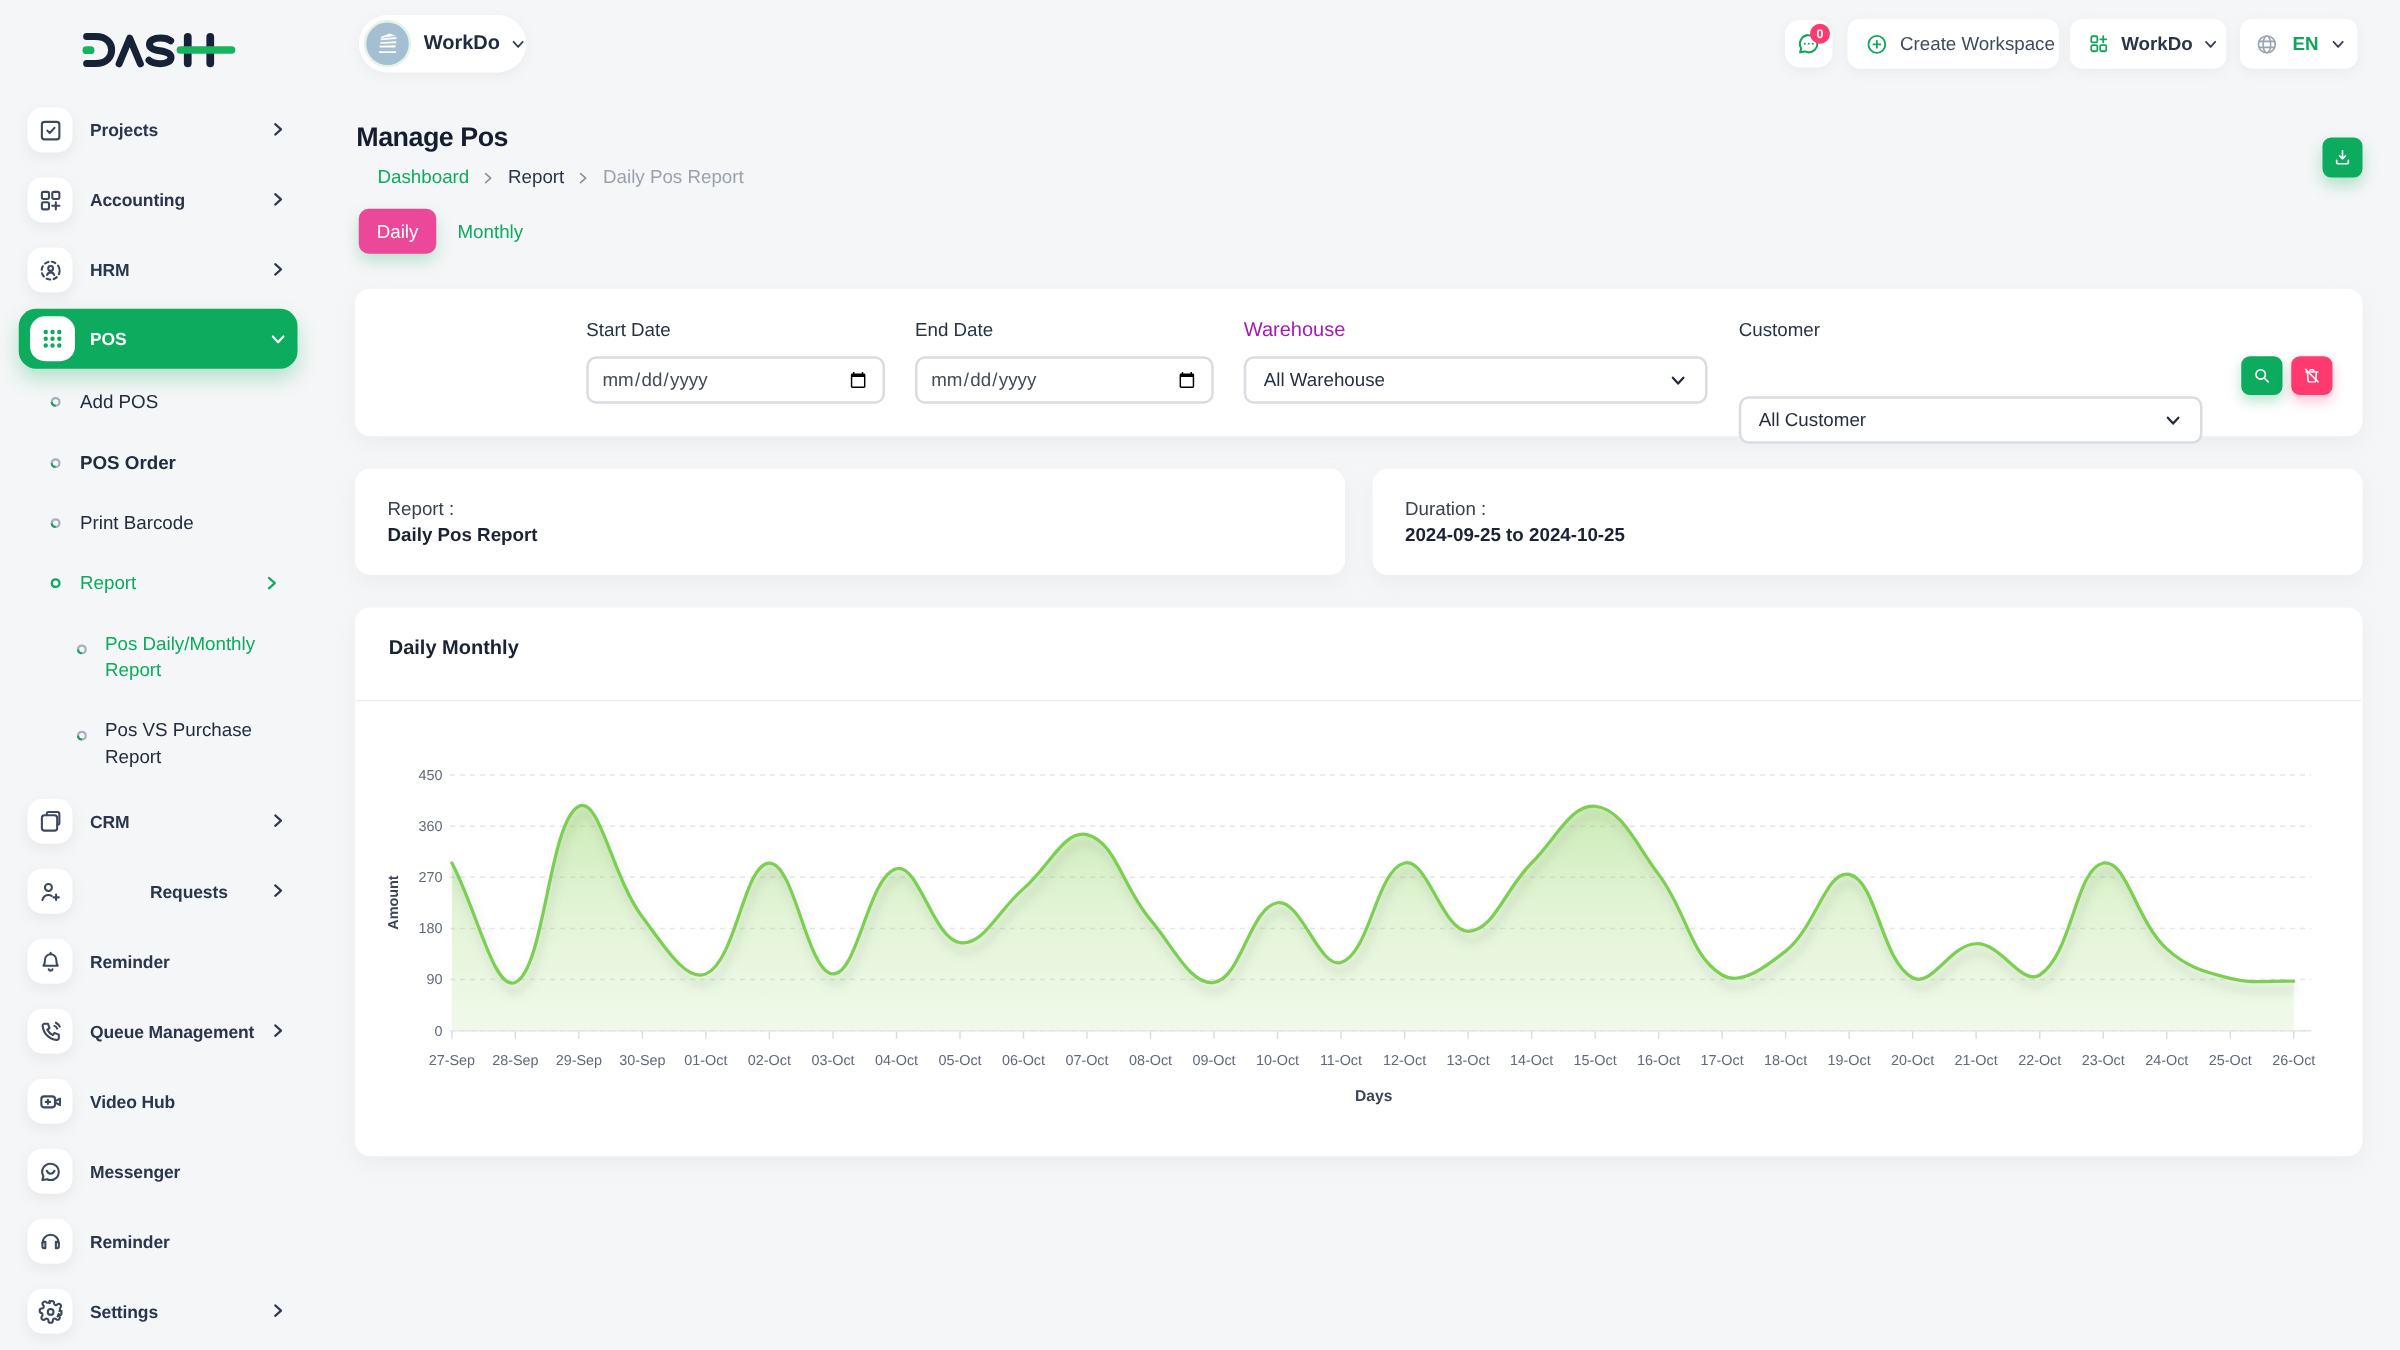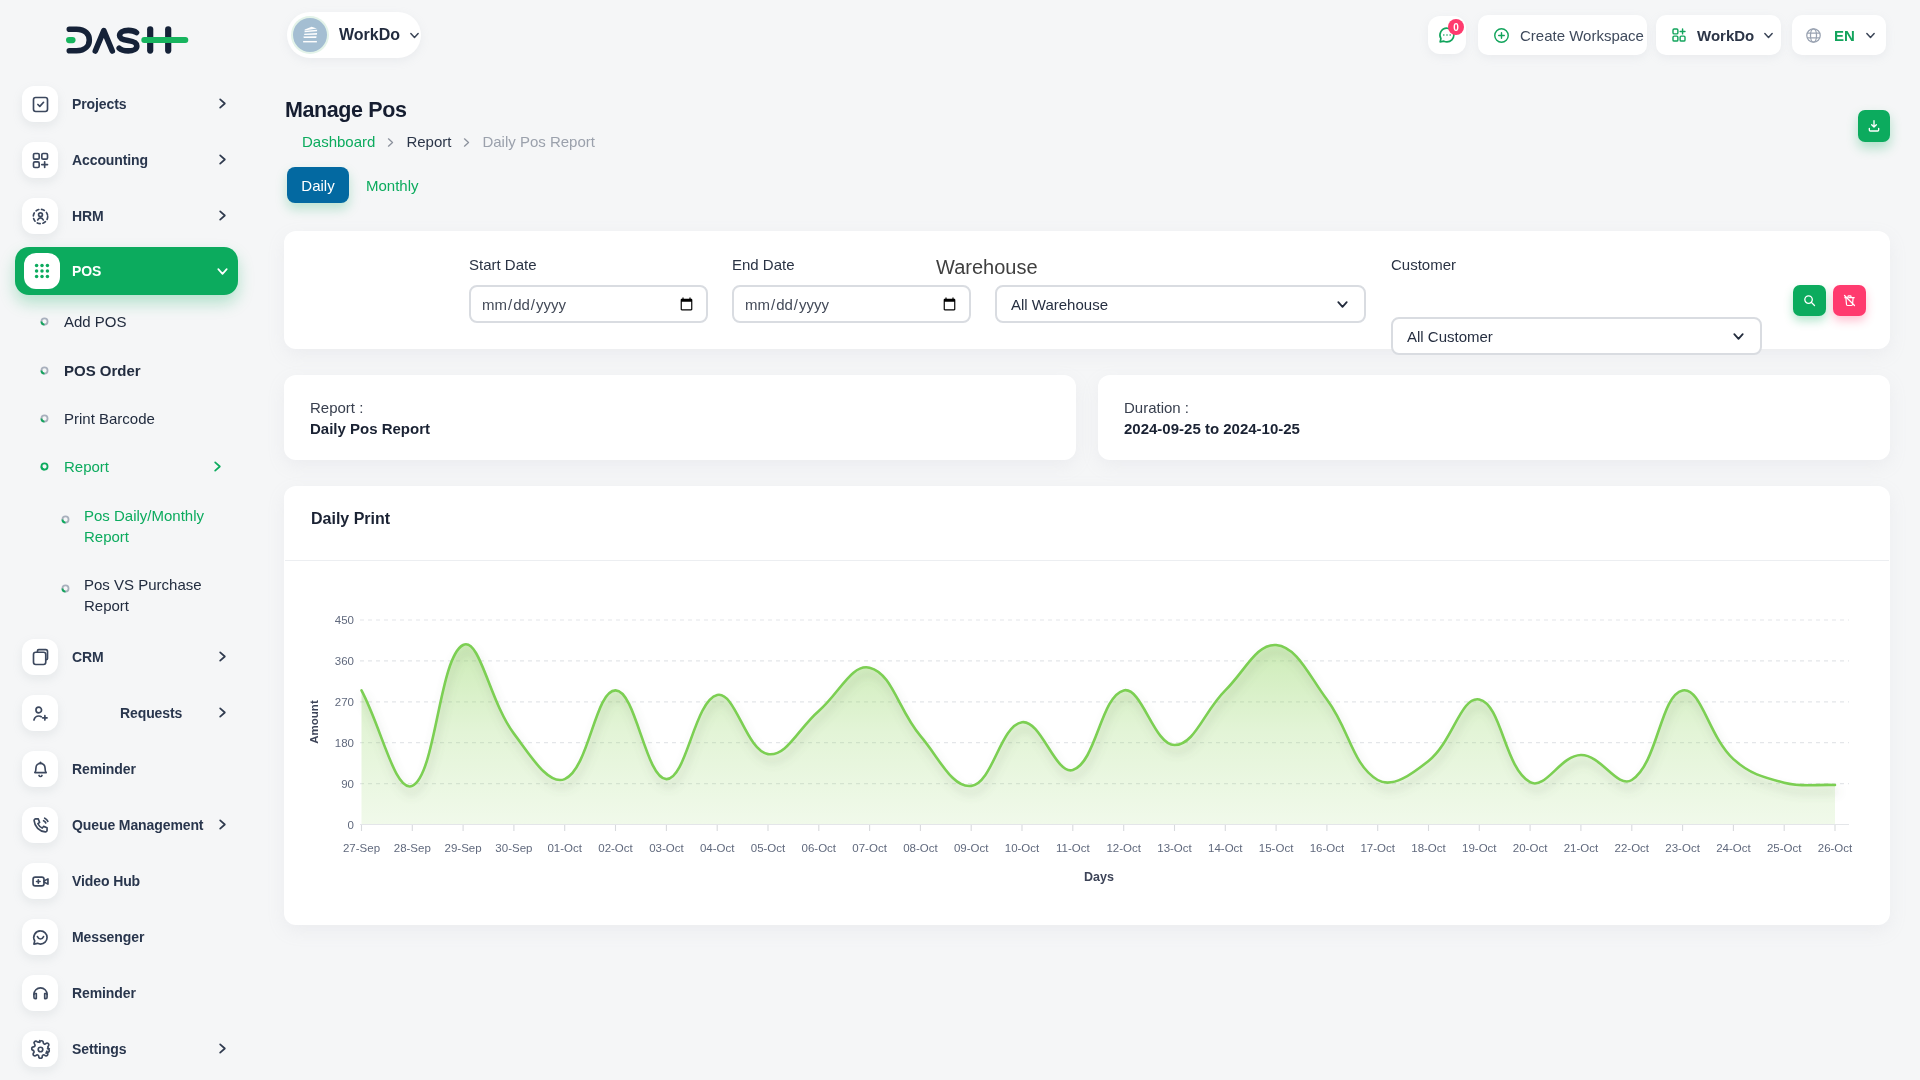--- a/index.html
+++ b/index.html
@@ -275,36 +275,36 @@
   <svg style="margin:1px 9px 0 9px;" width="13" height="13" viewBox="0 0 16 16" fill="none" stroke="#8b919c" stroke-width="1.6" stroke-linecap="round" stroke-linejoin="round">
       <path d="M5.5 3.5 L10.5 8 L5.5 12.5"></path>
     </svg>
   <span style="color:#2b3548;">Report</span>
   <svg style="margin:1px 9px 0 9px;" width="13" height="13" viewBox="0 0 16 16" fill="none" stroke="#8b919c" stroke-width="1.6" stroke-linecap="round" stroke-linejoin="round">
       <path d="M5.5 3.5 L10.5 8 L5.5 12.5"></path>
     </svg>
   <span>Daily Pos Report</span>
 </div>
 
-<div class="abs" style="left:287px;top:167px;width:62px;height:36px;background:#0369a1;border-radius:8px;color:#fff;font-size:15px;display:flex;align-items:center;justify-content:center;box-shadow:0 6px 12px rgba(12,171,94,0.25);">Daily</div>
+<div class="abs" style="left:287px;top:167px;width:62px;height:36px;background:#ec4899;border-radius:8px;color:#fff;font-size:15px;display:flex;align-items:center;justify-content:center;box-shadow:0 6px 12px rgba(12,171,94,0.25);">Daily</div>
 <div class="abs" style="left:366px;top:177px;font-size:15px;color:#0cab5e;">Monthly</div>
 
 <div class="abs" style="left:1858px;top:110px;width:32px;height:32px;background:#0cab5e;border-radius:7px;display:flex;align-items:center;justify-content:center;box-shadow:0 6px 12px rgba(12,171,94,0.3);">
   <svg width="16" height="16" viewBox="0 0 24 24" fill="none" stroke="#fff" stroke-width="2" stroke-linecap="round" stroke-linejoin="round">
       <path d="M12 4v9M8.5 10 12 13.5 15.5 10"></path>
       <path d="M5 15.5v2.5a1.5 1.5 0 0 0 1.5 1.5h11a1.5 1.5 0 0 0 1.5-1.5v-2.5"></path>
     </svg>
 </div>
 
 <div class="card" style="left:284px;top:231px;width:1606px;height:118px;"></div>
 <div class="abs" style="left:469px;top:256px;font-size:15px;color:#2a3344;">Start Date</div>
 <input type="date" class="abs" style="left: 469px; top: 285px; width: 239px; height: 38px; border: 2px solid rgb(217, 220, 225); border-radius: 8px; padding: 0px 10px; font-size: 15px; font-family: &quot;Liberation Sans&quot;, sans-serif; color: rgb(68, 75, 89); background: rgb(255, 255, 255); outline: none;">
 <div class="abs" style="left:732px;top:256px;font-size:15px;color:#2a3344;">End Date</div>
 <input type="date" class="abs" style="left: 732px; top: 285px; width: 239px; height: 38px; border: 2px solid rgb(217, 220, 225); border-radius: 8px; padding: 0px 10px; font-size: 15px; font-family: &quot;Liberation Sans&quot;, sans-serif; color: rgb(68, 75, 89); background: rgb(255, 255, 255); outline: none;">
-<div class="abs" style="left:936px;top:256px;font-size:20px;color:#404040;">Warehouse</div>
+<div class="abs" style="left:995px;top:256px;font-size:16px;color:#a21caf;">Warehouse</div>
 <div class="abs" style="left:995px;top:285px;width:371px;height:38px;border:2px solid #d9dce1;border-radius:8px;background:#fff;display:flex;align-items:center;padding:0 14px;font-size:15px;color:#262f41;">All Warehouse
   <svg style="margin-left:auto;" width="15" height="15" viewBox="0 0 16 16" fill="none" stroke="#222b3c" stroke-width="1.9" stroke-linecap="round" stroke-linejoin="round">
       <path d="M3.5 5.5 L8 10.5 L12.5 5.5"></path>
     </svg>
 </div>
 <div class="abs" style="left:1391px;top:256px;font-size:15px;color:#2a3344;">Customer</div>
 <div class="abs" style="left:1391px;top:285px;width:371px;height:38px;border:2px solid #d9dce1;border-radius:8px;background:#fff;display:flex;align-items:center;padding:0 14px;font-size:15px;color:#262f41;margin-top:32px;">All Customer
   <svg style="margin-left:auto;" width="15" height="15" viewBox="0 0 16 16" fill="none" stroke="#222b3c" stroke-width="1.9" stroke-linecap="round" stroke-linejoin="round">
       <path d="M3.5 5.5 L8 10.5 L12.5 5.5"></path>
     </svg>
@@ -323,21 +323,21 @@
 </div>
 
 <div class="card" style="left:284px;top:375px;width:792px;height:85px;"></div>
 <div class="abs" style="left:310px;top:399px;font-size:15px;color:#39404f;">Report :</div>
 <div class="abs" style="left:310px;top:420px;font-size:15px;font-weight:700;color:#1a2233;">Daily Pos Report</div>
 <div class="card" style="left:1098px;top:375px;width:792px;height:85px;"></div>
 <div class="abs" style="left:1124px;top:399px;font-size:15px;color:#39404f;">Duration :</div>
 <div class="abs" style="left:1124px;top:420px;font-size:15px;font-weight:700;color:#1a2233;">2024-09-25 to 2024-10-25</div>
 
 <div class="card" style="left:284px;top:486px;width:1606px;height:439px;"></div>
-<div class="abs" style="left:311px;top:510px;font-size:16px;font-weight:700;color:#1a2233;">Daily Print</div>
+<div class="abs" style="left:311px;top:510px;font-size:16px;font-weight:700;color:#1a2233;">Daily Monthly</div>
 <div class="abs" style="left:285px;top:560px;width:1604px;height:1px;background:#eceef1;"></div>
 <svg class="abs" style="left:284px;top:486px;" width="1606" height="439" viewBox="284 486 1606 439" font-family="Liberation Sans, sans-serif">
   <defs>
     <linearGradient id="fillgrad" x1="0" y1="620" x2="0" y2="824.5" gradientUnits="userSpaceOnUse">
       <stop offset="0" stop-color="#8fd45f" stop-opacity="0.50"></stop>
       <stop offset="0.55" stop-color="#8fd45f" stop-opacity="0.25"></stop>
       <stop offset="1" stop-color="#8fd45f" stop-opacity="0.13"></stop>
     </linearGradient>
     <filter id="lineshadow" x="-10%" y="-30%" width="120%" height="180%">
       <feDropShadow dx="2" dy="7" stdDeviation="4" flood-color="#6a7a66" flood-opacity="0.30"></feDropShadow>

